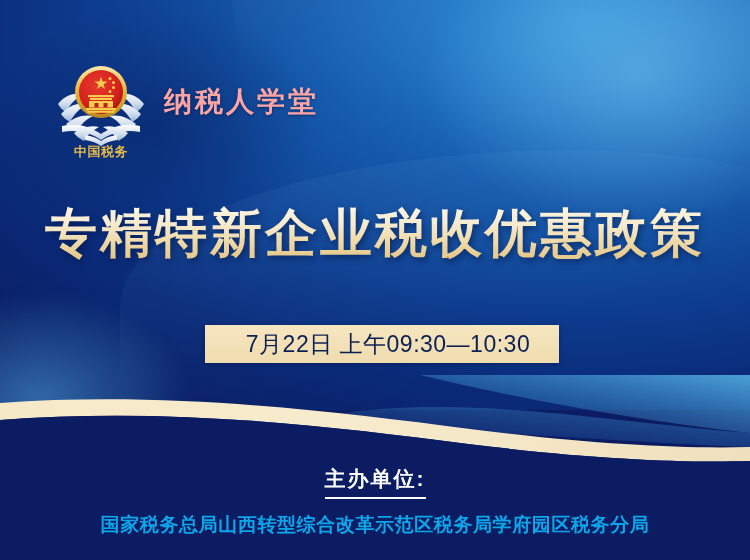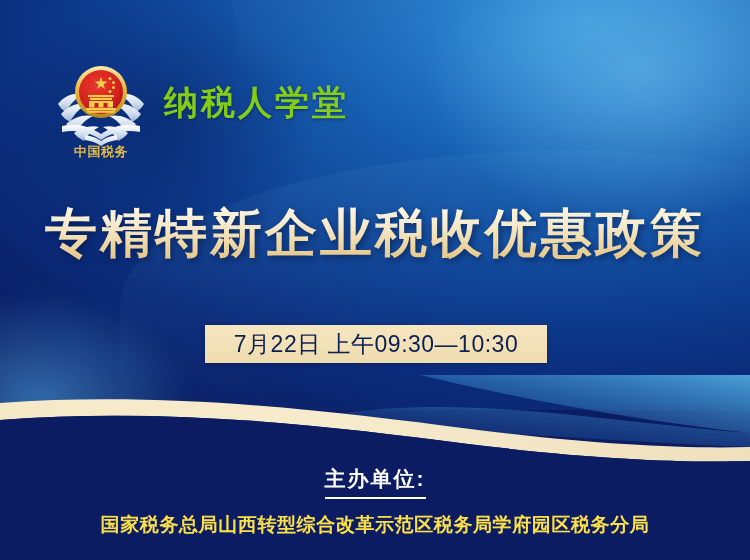--- a/index.html
+++ b/index.html
@@ -49,22 +49,22 @@
   }
   .wave-svg{position:absolute;left:0;bottom:0;width:750px;height:185px;display:block;}
 
   
   .logo-row{
     position:absolute;left:52px;top:52px;
     display:flex;align-items:center;gap:14px;
   }
   .emblem{position:relative;width:98px;height:106px;flex:0 0 auto;}
   .brand-text{
-    color:#84cc16;
-    font-size:34px;font-weight:700;
+    color:#fca5a5;
+    font-size:28px;font-weight:700;
     letter-spacing:3px;
     line-height:1;
     text-shadow:0 1px 3px rgba(0,20,70,.55);
     white-space:nowrap;
     margin-bottom:6px;
   }
 
   
   .main-title{
     position:absolute;left:0;right:0;top:206px;
@@ -83,38 +83,39 @@
   .date-banner{
     position:absolute;left:205px;top:325px;
     width:342px;height:38px;
     background:linear-gradient(180deg,#f6e6c0 0%,#efdcaf 100%);
     display:flex;align-items:center;justify-content:center;
     color:#0c1f52;
     font-size:23px;font-weight:400;
     letter-spacing:.5px;
     white-space:nowrap;
     box-shadow:0 1px 4px rgba(0,10,50,.35);
+    padding-left:12px;
   }
 
   
   .footer{
     position:absolute;left:0;right:0;bottom:22px;
     text-align:center;
   }
   .footer-label{
     display:inline-block;
     color:#ffffff;
     font-size:21px;font-weight:700;
     letter-spacing:2px;
     padding-bottom:4px;
     border-bottom:2px solid #ffffff;
     margin-bottom:13px;
   }
   .footer-org{
-    color:#fde047;
+    color:#0ea5e9;
     font-size:19px;font-weight:700;
     letter-spacing:.6px;
     white-space:nowrap;
   }
 </style>
 </head>
 <body>
 
 <div id="poster">
 

